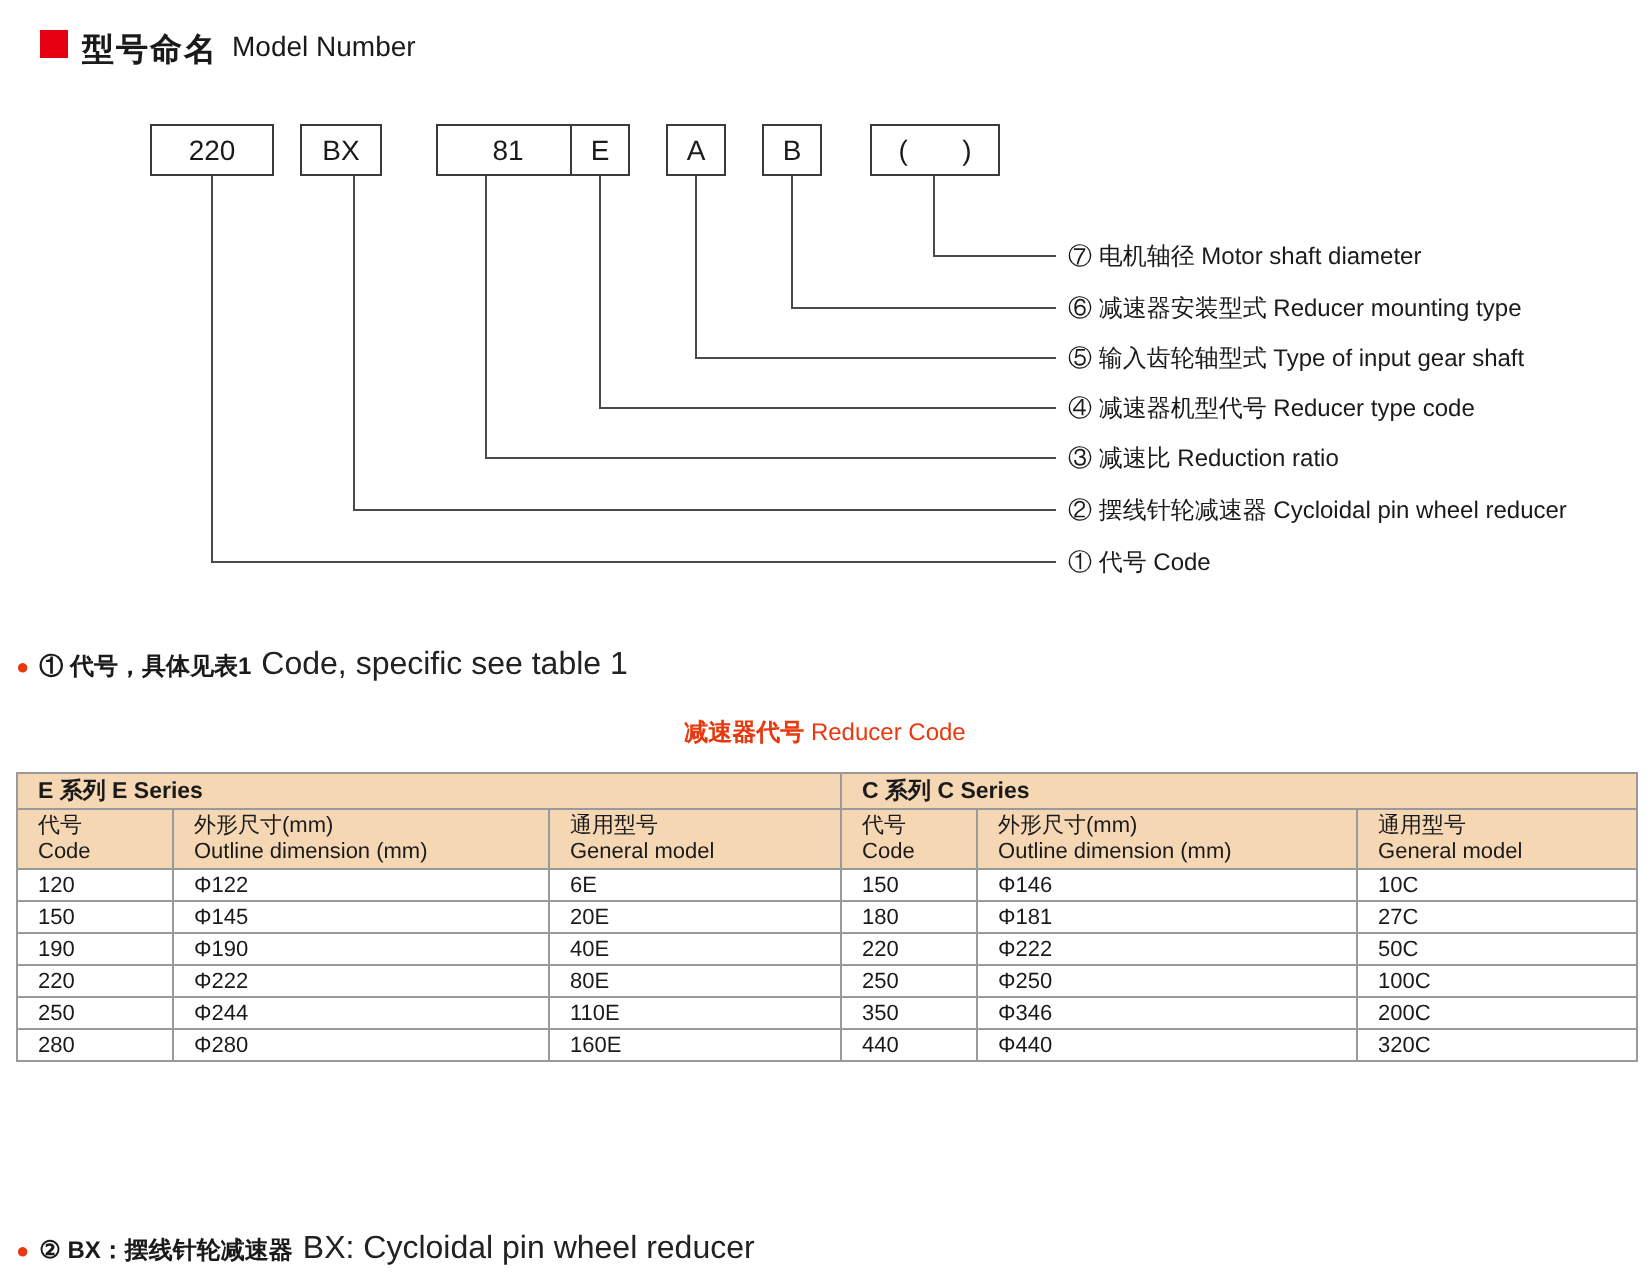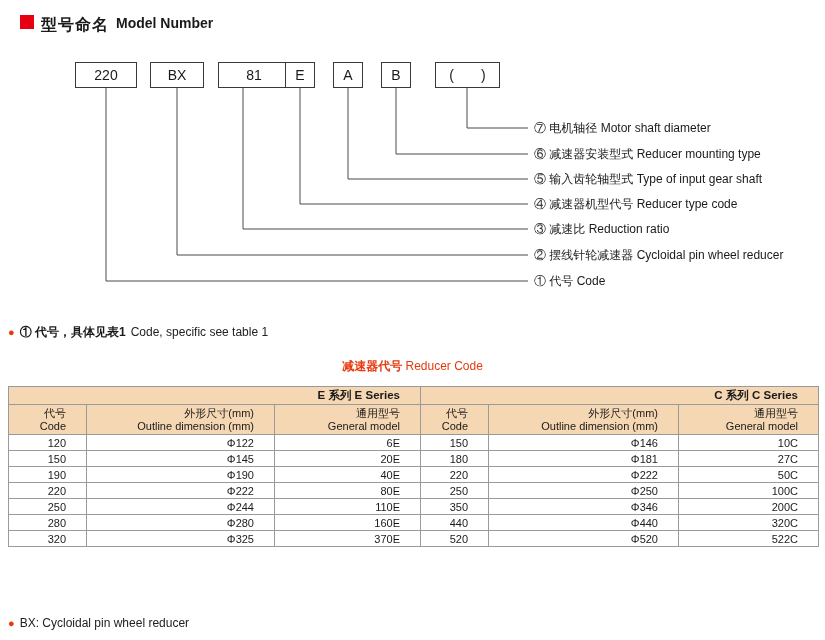--- a/index.html
+++ b/index.html
@@ -10,47 +10,47 @@
     color: #1a1a1a;
     position: relative;
     overflow: hidden;
   }
   .page { position: relative; width: 825px; height: 640px; background: #fff; }
 
   
   .doc-header { position: absolute; top: 15px; left: 8px; display: flex; align-items: flex-start; gap: 7px; padding-left: 12px; }
   .red-square { width: 14px; height: 14px; background: #e60012; flex: 0 0 auto; }
   .title-zh { font-size: 16px; font-weight: bold; letter-spacing: 1px; }
-  .title-en { font-size: 14px; font-weight: bold; }
+  .title-en { font-size: 14px; font-weight: normal; }
 
   
   .diagram { position: absolute; top: 50px; left: 0; width: 825px; height: 250px; }
   .leader-lines { position: absolute; top: 0; left: 0; }
   .mbox {
     position: absolute; top: 12px; height: 26px;
     border: 1px solid #3a3a3a;
     display: flex; align-items: center; justify-content: center;
     font-size: 14px; background: #fff; white-space: pre;
   }
   .callout { position: absolute; left: 534px; font-size: 12px; line-height: 14px; white-space: nowrap; color: #1a1a1a; }
 
   
   .note { position: absolute; left: 8px; display: flex; align-items: baseline; gap: 5px; white-space: nowrap; }
   .note .bullet { color: #e8380d; font-size: 11px; }
   .note .zh { font-weight: bold; font-size: 12px; }
-  .note .en { font-size: 12px; color: #222; }
+  .note .en { font-size: 16px; color: #222; }
 
   
   .table-title { position: absolute; top: 358px; left: 0; width: 825px; text-align: center; color: #e8380d; font-size: 12px; }
   .table-title .zh { font-weight: bold; margin-top: 16px; }
 
   
   .table-wrap { position: absolute; top: 386px; left: 8px; width: 810px; }
   table { border-collapse: collapse; width: 810px; table-layout: fixed; border: 1px solid #666; }
-  th, td { border: 1px solid #9a9a9a; text-align: right; font-size: 11px; padding: 1px 20px; height: 16px; }
+  th, td { border: 1px solid #9a9a9a; text-align: left; font-size: 11px; padding: 1px 10px; height: 16px; }
   thead tr.group th { background: #f6d7b4; font-weight: bold; font-size: 11.5px; height: 17px; }
   thead tr.cols th { background: #f6d7b4; font-weight: normal; height: 30px; }
   thead tr.cols th .l1 { display: block; line-height: 13px; }
   thead tr.cols th .l2 { display: block; line-height: 13px; }
   tbody td { background: #fff; }
 </style>
 </head>
 <body>
 
 <div class="page">
@@ -68,21 +68,21 @@
         <path d="M396 38 V104 H528"></path>
         <path d="M348 38 V129 H528"></path>
         <path d="M300 38 V154 H528"></path>
         <path d="M243 38 V179 H528"></path>
         <path d="M177 38 V205 H528"></path>
         <path d="M106 38 V231 H528"></path>
       </g>
     </svg>
 
     <div class="mbox" style="left:75px;width:62px;">220</div>
-    <div class="mbox" style="left:150px;width:54px;">BX</div>
+    <div class="mbox" style="left:150px;width:41px;">BX</div>
     <div class="mbox" style="left:218px;width:72px;">81</div>
     <div class="mbox" style="left:285px;width:30px;">E</div>
     <div class="mbox" style="left:333px;width:30px;">A</div>
     <div class="mbox" style="left:381px;width:30px;">B</div>
     <div class="mbox" style="left:435px;width:65px;">(       )</div>
 
     <div class="callout" style="top:71px;text-align:right;">⑦ 电机轴径 Motor shaft diameter</div>
     <div class="callout" style="top:97px;">⑥ 减速器安装型式 Reducer mounting type</div>
     <div class="callout" style="top:122px;">⑤ 输入齿轮轴型式 Type of input gear shaft</div>
     <div class="callout" style="top:147px;">④ 减速器机型代号 Reducer type code</div>
@@ -186,30 +186,23 @@
             <td>200C</td>
           </tr>
           <tr>
             <td>280</td>
             <td>Φ280</td>
             <td>160E</td>
             <td>440</td>
             <td>Φ440</td>
             <td>320C</td>
           </tr>
-          <tr>
-            <td>320</td>
-            <td>Φ325</td>
-            <td>370E</td>
-            <td>520</td>
-            <td>Φ520</td>
-            <td>522C</td>
-          </tr>
         </tbody>
     </table>
   </div>
 
   <div class="note" style="top:616px;">
     <span class="bullet">●</span>
+    <span class="zh">② BX：摆线针轮减速器</span>
     <span class="en">BX: Cycloidal pin wheel reducer</span>
   </div>
 
 </div>
 
 </body></html>

